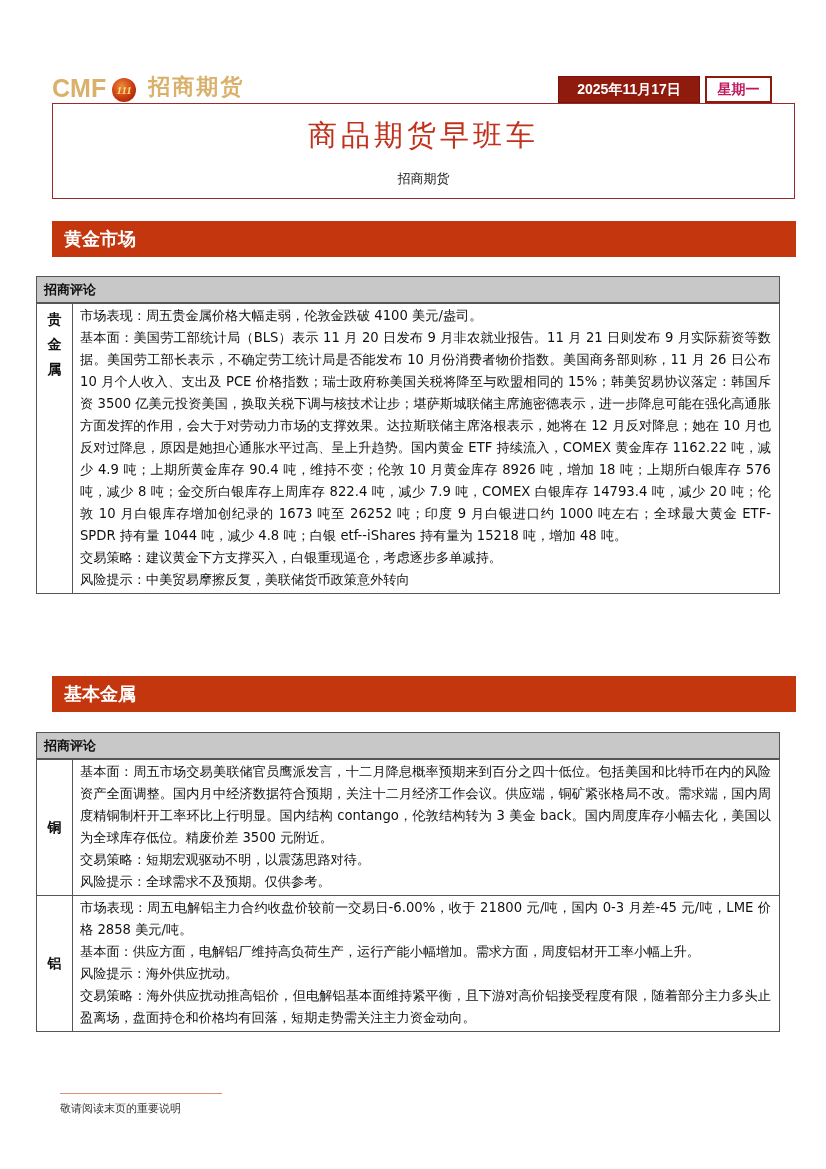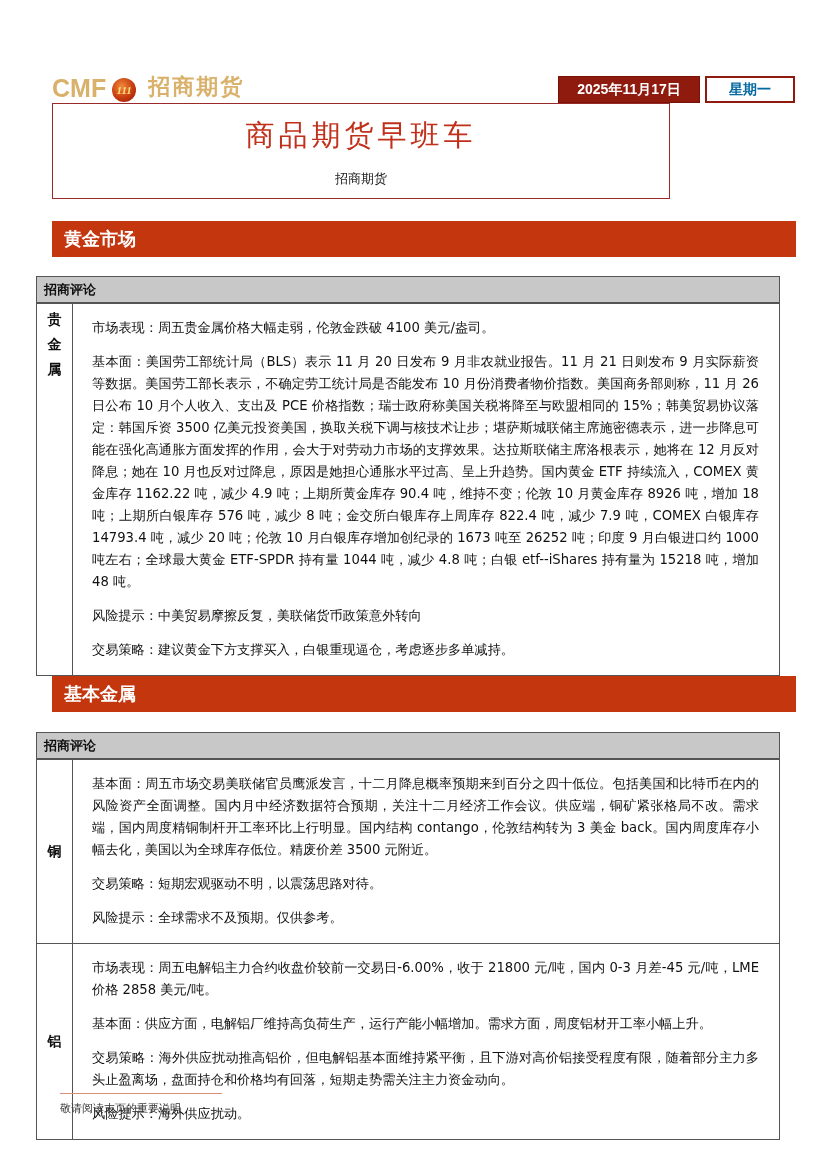--- a/index.html
+++ b/index.html
@@ -27,27 +27,27 @@
       font-family: "DejaVu Serif", serif; font-size: 22px; color: #d9b16a;
       letter-spacing: 2px; font-weight: bold;
     }
     .date-box {
       position: absolute; left: 558px; top: 76px; width: 142px; height: 27px;
       background: #8f1a0e; border: 1px solid #7a1208; color: #fff;
       font-family: "Liberation Sans", sans-serif; font-weight: bold; font-size: 14px;
       display: flex; align-items: center; justify-content: center; box-sizing: border-box;
     }
     .weekday-box {
-      position: absolute; left: 705px; top: 76px; width: 90px; height: 27px;
-      border: 2px solid #8f1a0e; color: #0369a1; background: #fff;
+      position: absolute; left: 705px; top: 76px; width: 67px; height: 27px;
+      border: 2px solid #8f1a0e; color: #be185d; background: #fff;
       font-weight: bold; font-size: 14px; box-sizing: border-box;
       display: flex; align-items: center; justify-content: center;
     }
     .title-box {
-      position: absolute; left: 52px; top: 103px; width: 618px; height: 96px;
+      position: absolute; left: 52px; top: 103px; width: 743px; height: 96px;
       border: 1px solid #9a2a2a; box-sizing: border-box;
     }
     .title-box .main-title {
       position: absolute; left: 0; right: 0; top: 12px; text-align: center;
       font-family: "DejaVu Serif", serif; font-size: 29px; color: #c0301a; letter-spacing: 4px;
     }
     .title-box .sub-title {
       position: absolute; left: 0; right: 0; top: 66px; text-align: center;
       font-size: 13px; color: #222;
     }
@@ -67,21 +67,21 @@
     .comment-row { display: flex; border-top: 1px solid #555; }
     .comment-row:first-of-type { border-top: none; }
     .row-label {
       width: 36px; flex: none; border-right: 1px solid #555;
       font-weight: bold; font-size: 14px; display: flex; align-items: center;
       justify-content: center; box-sizing: border-box;
     }
     .row-label.top { align-items: flex-start; padding-top: 3px; }
     .row-label.vertical span { display: block; line-height: 25px; text-align: center; }
     .row-body { flex: 1; padding: 1px 8px 2px 7px; font-size: 13.2px; line-height: 22px; }
-    .row-body p { margin: 12px; text-align: justify; }
+    .row-body p { margin: 0; text-align: justify; }
     .footer-line {
       position: absolute; left: 60px; top: 1093px; width: 162px; height: 1px; background: #d98f7a;
     }
     .footer-text { position: absolute; left: 60px; top: 1101px; font-size: 11px; color: #333; }
   </style>
 </head>
 <body>
 
 <div class="logo">
   <span class="logo-cmf">CMF</span>
@@ -104,22 +104,22 @@
     <div class="row-label top vertical">
       <div>
         <span>贵</span>
         <span>金</span>
         <span>属</span>
       </div>
     </div>
     <div class="row-body">
       <p>市场表现：周五贵金属价格大幅走弱，伦敦金跌破 4100 美元/盎司。</p>
       <p>基本面：美国劳工部统计局（BLS）表示 11 月 20 日发布 9 月非农就业报告。11 月 21 日则发布 9 月实际薪资等数据。美国劳工部长表示，不确定劳工统计局是否能发布 10 月份消费者物价指数。美国商务部则称，11 月 26 日公布 10 月个人收入、支出及 PCE 价格指数；瑞士政府称美国关税将降至与欧盟相同的 15%；韩美贸易协议落定：韩国斥资 3500 亿美元投资美国，换取关税下调与核技术让步；堪萨斯城联储主席施密德表示，进一步降息可能在强化高通胀方面发挥的作用，会大于对劳动力市场的支撑效果。达拉斯联储主席洛根表示，她将在 12 月反对降息；她在 10 月也反对过降息，原因是她担心通胀水平过高、呈上升趋势。国内黄金 ETF 持续流入，COMEX 黄金库存 1162.22 吨，减少 4.9 吨；上期所黄金库存 90.4 吨，维持不变；伦敦 10 月黄金库存 8926 吨，增加 18 吨；上期所白银库存 576 吨，减少 8 吨；金交所白银库存上周库存 822.4 吨，减少 7.9 吨，COMEX 白银库存 14793.4 吨，减少 20 吨；伦敦 10 月白银库存增加创纪录的 1673 吨至 26252 吨；印度 9 月白银进口约 1000 吨左右；全球最大黄金 ETF-SPDR 持有量 1044 吨，减少 4.8 吨；白银 etf--iShares 持有量为 15218 吨，增加 48 吨。</p>
+      <p>交易策略：建议黄金下方支撑买入，白银重现逼仓，考虑逐步多单减持。</p>
       <p>风险提示：中美贸易摩擦反复，美联储货币政策意外转向</p>
-      <p>交易策略：建议黄金下方支撑买入，白银重现逼仓，考虑逐步多单减持。</p>
     </div>
   </div>
 </div>
 
 <div class="section-bar" style="top:676px;">基本金属</div>
 
 <div class="comment-table" style="top:732px;">
   <div class="comment-head">招商评论</div>
   <div class="comment-row">
     <div class="row-label">铜</div>
@@ -127,20 +127,20 @@
       <p>基本面：周五市场交易美联储官员鹰派发言，十二月降息概率预期来到百分之四十低位。包括美国和比特币在内的风险资产全面调整。国内月中经济数据符合预期，关注十二月经济工作会议。供应端，铜矿紧张格局不改。需求端，国内周度精铜制杆开工率环比上行明显。国内结构 contango，伦敦结构转为 3 美金 back。国内周度库存小幅去化，美国以为全球库存低位。精废价差 3500 元附近。</p>
       <p>交易策略：短期宏观驱动不明，以震荡思路对待。</p>
       <p>风险提示：全球需求不及预期。仅供参考。</p>
     </div>
   </div>
   <div class="comment-row">
     <div class="row-label">铝</div>
     <div class="row-body">
       <p>市场表现：周五电解铝主力合约收盘价较前一交易日-6.00%，收于 21800 元/吨，国内 0-3 月差-45 元/吨，LME 价格 2858 美元/吨。</p>
       <p>基本面：供应方面，电解铝厂维持高负荷生产，运行产能小幅增加。需求方面，周度铝材开工率小幅上升。</p>
+      <p>风险提示：海外供应扰动。</p>
       <p>交易策略：海外供应扰动推高铝价，但电解铝基本面维持紧平衡，且下游对高价铝接受程度有限，随着部分主力多头止盈离场，盘面持仓和价格均有回落，短期走势需关注主力资金动向。</p>
-      <p>风险提示：海外供应扰动。</p>
     </div>
   </div>
 </div>
 
 <div class="footer-line"></div>
 <div class="footer-text">敬请阅读末页的重要说明</div>
 
 </body></html>

